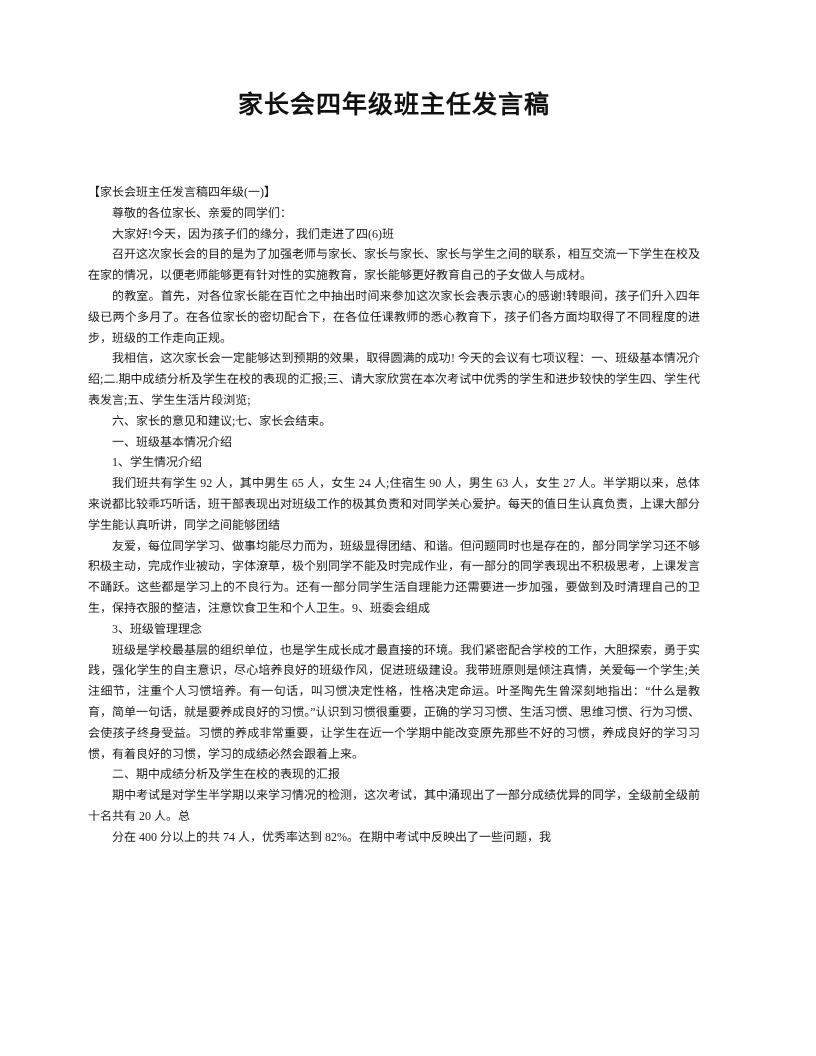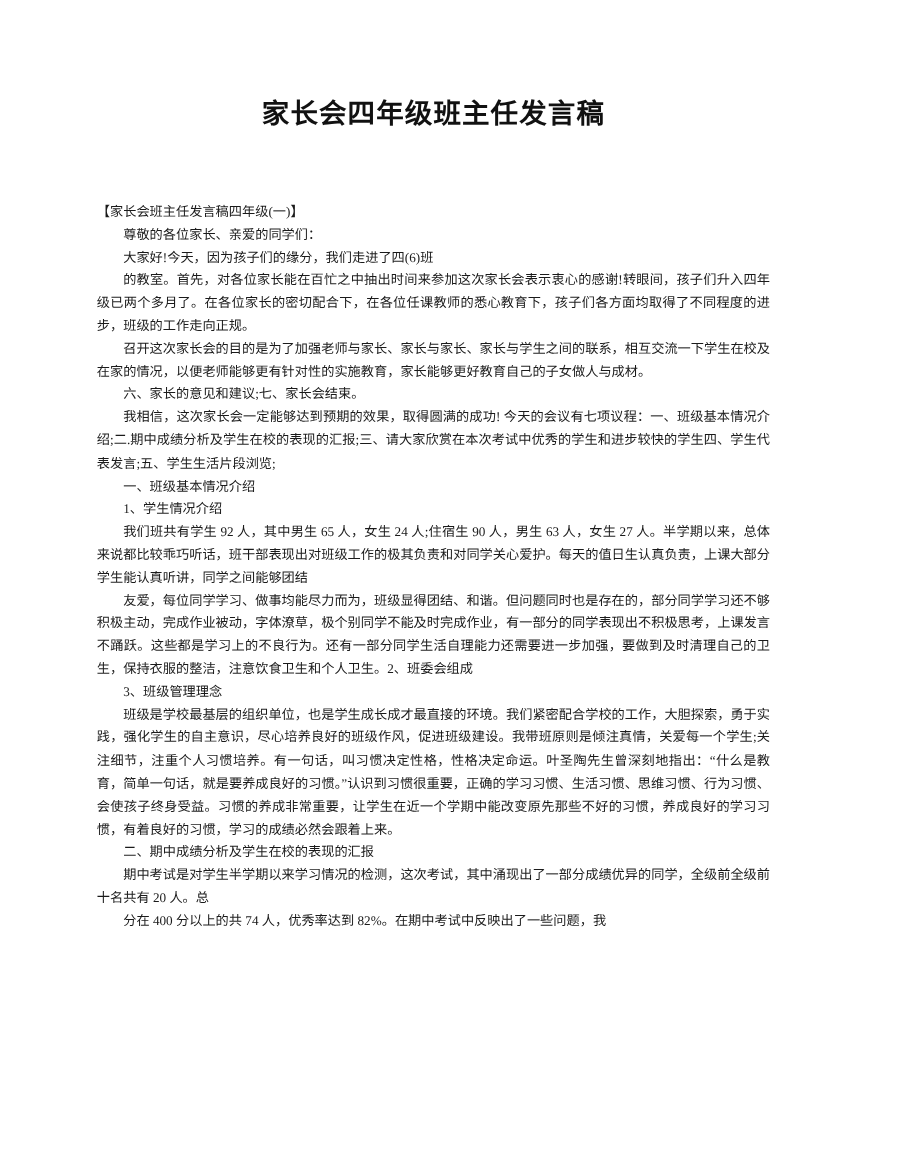--- a/index.html
+++ b/index.html
@@ -41,27 +41,27 @@
 </style>
 </head>
 <body>
 
 <div class="page">
   <h1 class="doc-title">家长会四年级班主任发言稿</h1>
   <main class="doc-body">
       <p>【家长会班主任发言稿四年级(一)】</p>
       <p class="indent">尊敬的各位家长、亲爱的同学们：</p>
       <p class="indent">大家好!今天，因为孩子们的缘分，我们走进了四(6)班</p>
+      <p class="indent">召开这次家长会的目的是为了加强老师与家长、家长与家长、家长与学生之间的联系，相互交流一下学生在校及在家的情况，以便老师能够更有针对性的实施教育，家长能够更好教育自己的子女做人与成材。</p>
       <p class="indent">的教室。首先，对各位家长能在百忙之中抽出时间来参加这次家长会表示衷心的感谢!转眼间，孩子们升入四年级已两个多月了。在各位家长的密切配合下，在各位任课教师的悉心教育下，孩子们各方面均取得了不同程度的进步，班级的工作走向正规。</p>
-      <p class="indent">召开这次家长会的目的是为了加强老师与家长、家长与家长、家长与学生之间的联系，相互交流一下学生在校及在家的情况，以便老师能够更有针对性的实施教育，家长能够更好教育自己的子女做人与成材。</p>
+      <p class="indent">我相信，这次家长会一定能够达到预期的效果，取得圆满的成功! 今天的会议有七项议程：一、班级基本情况介绍;二.期中成绩分析及学生在校的表现的汇报;三、请大家欣赏在本次考试中优秀的学生和进步较快的学生四、学生代表发言;五、学生生活片段浏览;</p>
       <p class="indent">六、家长的意见和建议;七、家长会结束。</p>
-      <p class="indent">我相信，这次家长会一定能够达到预期的效果，取得圆满的成功! 今天的会议有七项议程：一、班级基本情况介绍;二.期中成绩分析及学生在校的表现的汇报;三、请大家欣赏在本次考试中优秀的学生和进步较快的学生四、学生代表发言;五、学生生活片段浏览;</p>
       <p class="indent">一、班级基本情况介绍</p>
       <p class="indent">1、学生情况介绍</p>
       <p class="indent">我们班共有学生 92 人，其中男生 65 人，女生 24 人;住宿生 90 人，男生 63 人，女生 27 人。半学期以来，总体来说都比较乖巧听话，班干部表现出对班级工作的极其负责和对同学关心爱护。每天的值日生认真负责，上课大部分学生能认真听讲，同学之间能够团结</p>
-      <p class="indent">友爱，每位同学学习、做事均能尽力而为，班级显得团结、和谐。但问题同时也是存在的，部分同学学习还不够积极主动，完成作业被动，字体潦草，极个别同学不能及时完成作业，有一部分的同学表现出不积极思考，上课发言不踊跃。这些都是学习上的不良行为。还有一部分同学生活自理能力还需要进一步加强，要做到及时清理自己的卫生，保持衣服的整洁，注意饮食卫生和个人卫生。2、班委会组成</p>
+      <p class="indent">友爱，每位同学学习、做事均能尽力而为，班级显得团结、和谐。但问题同时也是存在的，部分同学学习还不够积极主动，完成作业被动，字体潦草，极个别同学不能及时完成作业，有一部分的同学表现出不积极思考，上课发言不踊跃。这些都是学习上的不良行为。还有一部分同学生活自理能力还需要进一步加强，要做到及时清理自己的卫生，保持衣服的整洁，注意饮食卫生和个人卫生。9、班委会组成</p>
       <p class="indent">3、班级管理理念</p>
       <p class="indent">班级是学校最基层的组织单位，也是学生成长成才最直接的环境。我们紧密配合学校的工作，大胆探索，勇于实践，强化学生的自主意识，尽心培养良好的班级作风，促进班级建设。我带班原则是倾注真情，关爱每一个学生;关注细节，注重个人习惯培养。有一句话，叫习惯决定性格，性格决定命运。叶圣陶先生曾深刻地指出：“什么是教育，简单一句话，就是要养成良好的习惯。”认识到习惯很重要，正确的学习习惯、生活习惯、思维习惯、行为习惯、会使孩子终身受益。习惯的养成非常重要，让学生在近一个学期中能改变原先那些不好的习惯，养成良好的学习习惯，有着良好的习惯，学习的成绩必然会跟着上来。</p>
       <p class="indent">二、期中成绩分析及学生在校的表现的汇报</p>
       <p class="indent">期中考试是对学生半学期以来学习情况的检测，这次考试，其中涌现出了一部分成绩优异的同学，全级前全级前十名共有 20 人。总</p>
       <p class="indent">分在 400 分以上的共 74 人，优秀率达到 82%。在期中考试中反映出了一些问题，我</p>
     </main>
 </div>
 
 </body></html>

